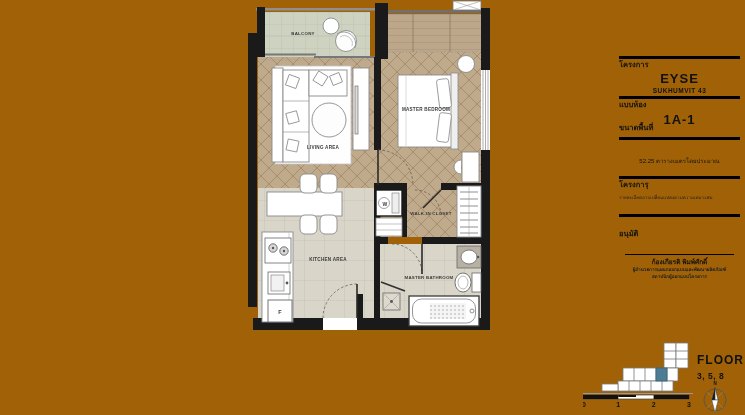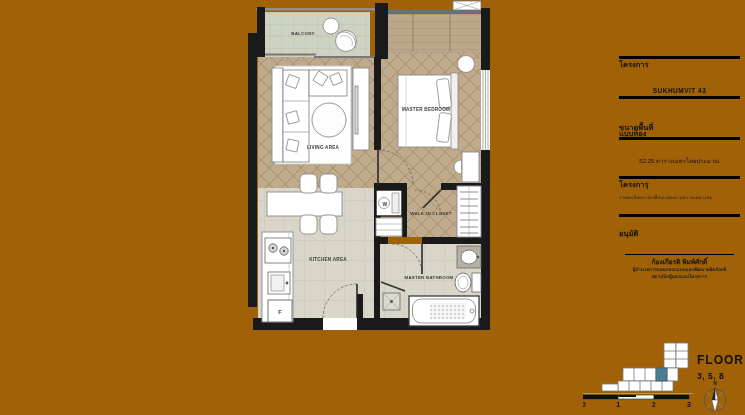--- a/index.html
+++ b/index.html
@@ -232,23 +232,25 @@
     <text class="plan-label" x="186" y="215" font-size="4.4" text-anchor="middle">WALK-IN CLOSET</text>
     <text class="plan-label" x="83" y="261" font-size="4.6" text-anchor="middle">KITCHEN AREA</text>
     <text class="plan-label" x="184" y="279" font-size="4.4" text-anchor="middle">MASTER BATHROOM</text>
     <text class="plan-label" x="140" y="206" font-size="5" text-anchor="middle">W</text>
     <text class="plan-label" x="35" y="314" font-size="5.5" text-anchor="middle">F</text>
   </svg>
 
   <div class="titleblock">
     <div class="tb-bar" style="top:0;"></div>
     <div class="tb tb-label" style="top:5px;">โครงการ</div>
+    <div class="tb tb-big" style="top:16px;">EYSE</div>
     <div class="tb tb-sub" style="top:31px;">SUKHUMVIT 43</div>
     <div class="tb-bar" style="top:40px;"></div>
-    <div class="tb tb-label" style="top:45px;margin-top:29px;">แบบห้อง</div>
+    <div class="tb tb-label" style="top:45px;">แบบห้อง</div>
+    <div class="tb tb-big" style="top:57px;">1A-1</div>
     <div class="tb-bar" style="top:81px;"></div>
     <div class="tb tb-label" style="top:68px;">ขนาดพื้นที่</div>
     <div class="tb tb-small" style="top:102px;">52.25 ตารางเมตรโดยประมาณ</div>
     <div class="tb-bar" style="top:120px;"></div>
     <div class="tb tb-label" style="top:125px;">โครงการุ</div>
     <div class="tb tb-tiny" style="top:139px;">รายละเอียดอาจเปลี่ยนแปลงตามความเหมาะสม</div>
     <div class="tb-bar" style="top:158px;"></div>
     <div class="tb tb-label" style="top:174px;">อนุมัติ</div>
     <div class="tb-sigline" style="top:198px;"></div>
     <div class="tb tb-name" style="top:202px;">ก้องเกียรติ พิมพ์ศักดิ์</div>

